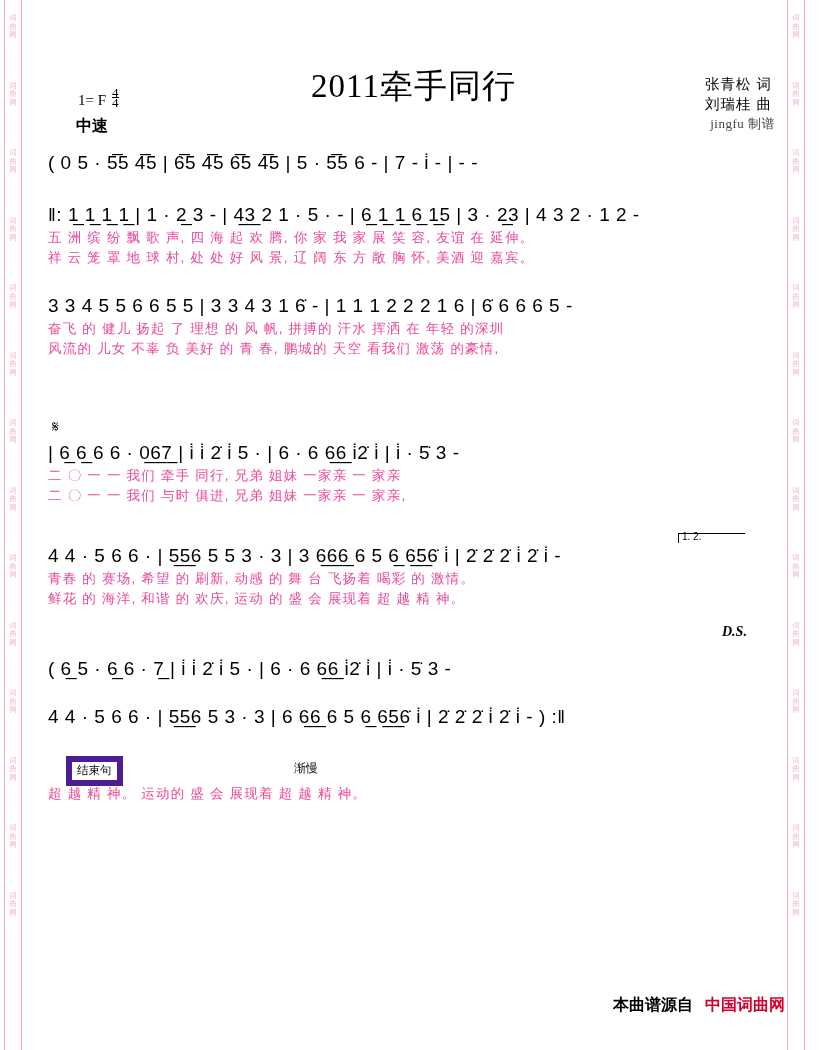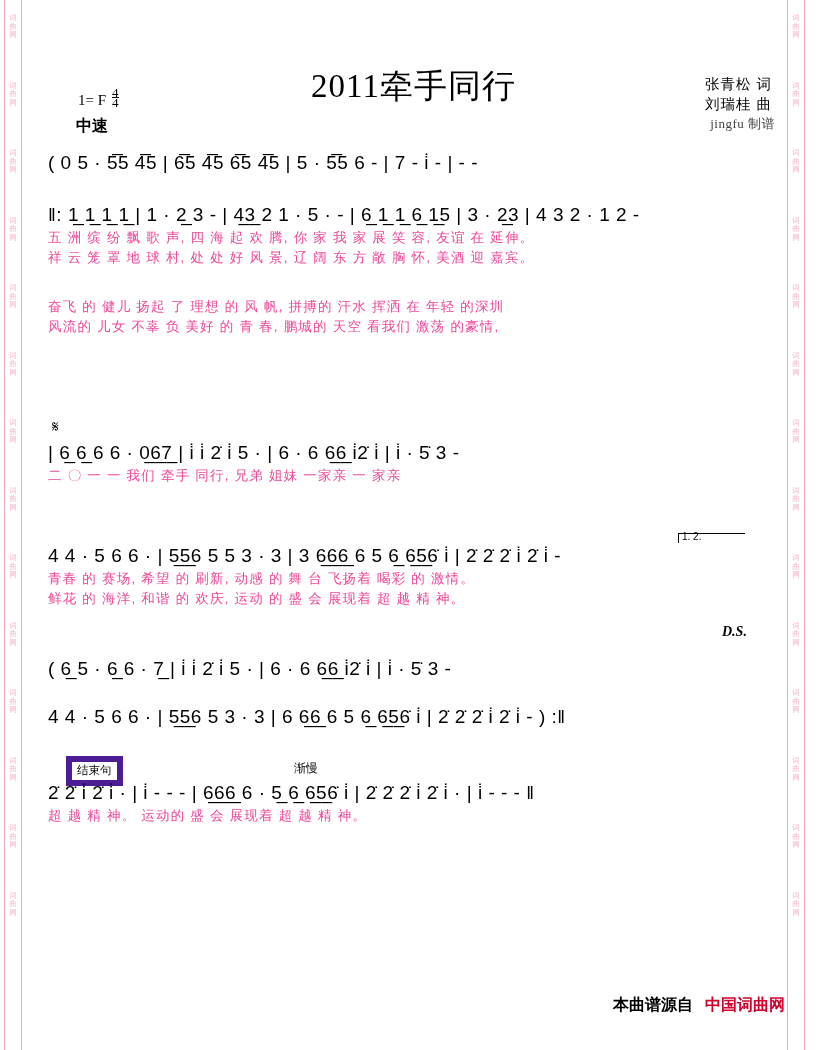--- a/index.html
+++ b/index.html
@@ -250,29 +250,31 @@
       <div class="notes">( 0  5 · 5̅5 4̅5 | 6̅5 4̅5 6̅5 4̅5 | 5 · 5̅5 6 - | 7 - i̇ - | - -</div>
     </div>
 
     <div class="system" style="top:204px;">
       <div class="notes">‖: 1̲ 1̲ 1̲ 1̲ | 1 · 2̲ 3 - | 4̲3̲ 2 1 · 5 · - | 6̲ 1̲ 1̲ 6̲ 1̲5 | 3 · 2̲3 | 4 3 2 · 1 2 -</div>
       <div class="lyric">五 洲 缤 纷  飘 歌 声,      四 海 起 欢  腾,     你 家 我 家 展 笑 容,        友谊 在 延伸。</div>
       <div class="lyric lyric2">祥 云 笼 罩  地 球 村,      处 处 好 风  景,     辽 阔 东 方 敞 胸 怀,        美酒 迎 嘉宾。</div>
     </div>
 
     <div class="system" style="top:295px;">
+      <div class="notes">3 3 4  5 5 6 6 5  5 | 3 3 4  3 1 6̇ - | 1 1 1  2 2  2 1 6 | 6̇ 6 6 6 5 -</div>
       <div class="lyric">奋飞 的 健儿 扬起   了 理想 的 风  帆,      拼搏的  汗水 挥洒 在  年轻 的深圳</div>
       <div class="lyric lyric2">风流的 儿女 不辜   负 美好 的 青  春,      鹏城的  天空 看我们   激荡 的豪情,</div>
     </div>
 
     <div class="segno" style="left:22px; top:418px;">𝄋</div>
 
     <div class="system" style="top:442px;">
       <div class="notes">| 6̲ 6̲ 6 6 · 0̲6̲7̲ | i̇ i̇ 2̇ i̇ 5 · | 6 · 6 6̲6̲ i̇2̇ i̇ | i̇ · 5̇ 3 -</div>
       <div class="lyric">二 〇 一 一   我们   牵手   同行,   兄弟 姐妹 一家亲 一  家亲</div>
+      <div class="lyric lyric2">二 〇 一 一   我们   与时   俱进,   兄弟 姐妹 一家亲 一  家亲,</div>
     </div>
 
     <div class="bracket" style="left:648px; top:533px; width:66px;"></div>
     <div class="small-label" style="left:652px; top:531px; font-size:10px;">1. 2.</div>
 
     <div class="system" style="top:545px;">
       <div class="notes">4  4 · 5 6 6 · | 5̲5̲6 5 5 3 · 3 | 3 6̲6̲6̲ 6 5  6̲ 6̲5̲6̇ i̇ | 2̇ 2̇ 2̇ i̇ 2̇ i̇ -</div>
       <div class="lyric">青春 的 赛场,   希望 的 刷新,    动感 的 舞  台   飞扬着   喝彩 的 激情。</div>
       <div class="lyric lyric2">鲜花 的 海洋,   和谐 的 欢庆,    运动 的 盛  会   展现着   超 越   精 神。</div>
     </div>
@@ -284,21 +286,20 @@
     </div>
 
     <div class="system" style="top:706px;">
       <div class="notes">4  4 · 5 6 6 · | 5̲5̲6 5 3 · 3 | 6 6̲6̲ 6 5  6̲ 6̲5̲6̇ i̇ | 2̇ 2̇ 2̇ i̇ 2̇ i̇ - ) :‖</div>
     </div>
 
     <div class="boxlabel" style="left:36px; top:756px;">结束句</div>
     <div class="small-label" style="left:264px; top:760px;">渐慢</div>
 
     <div class="system" style="top:782px;">
-      <div class="notes">2̇ 2̇ i̇ 2̇ i̇ · | i̇ - - - | 6̲6̲6̲ 6 · 5̲ 6̲ 6̲5̲6̇ i̇ | 2̇ 2̇ 2̇ i̇ 2̇ i̇ · | i̇ - - - ‖</div>
       <div class="lyric">超 越   精 神。          运动的 盛   会   展现着  超 越   精 神。</div>
     </div>
 
   </div>
 
   <div class="footer">
     <span>本曲谱源自</span><span class="site">中国词曲网</span>
   </div>
 
 </div>

